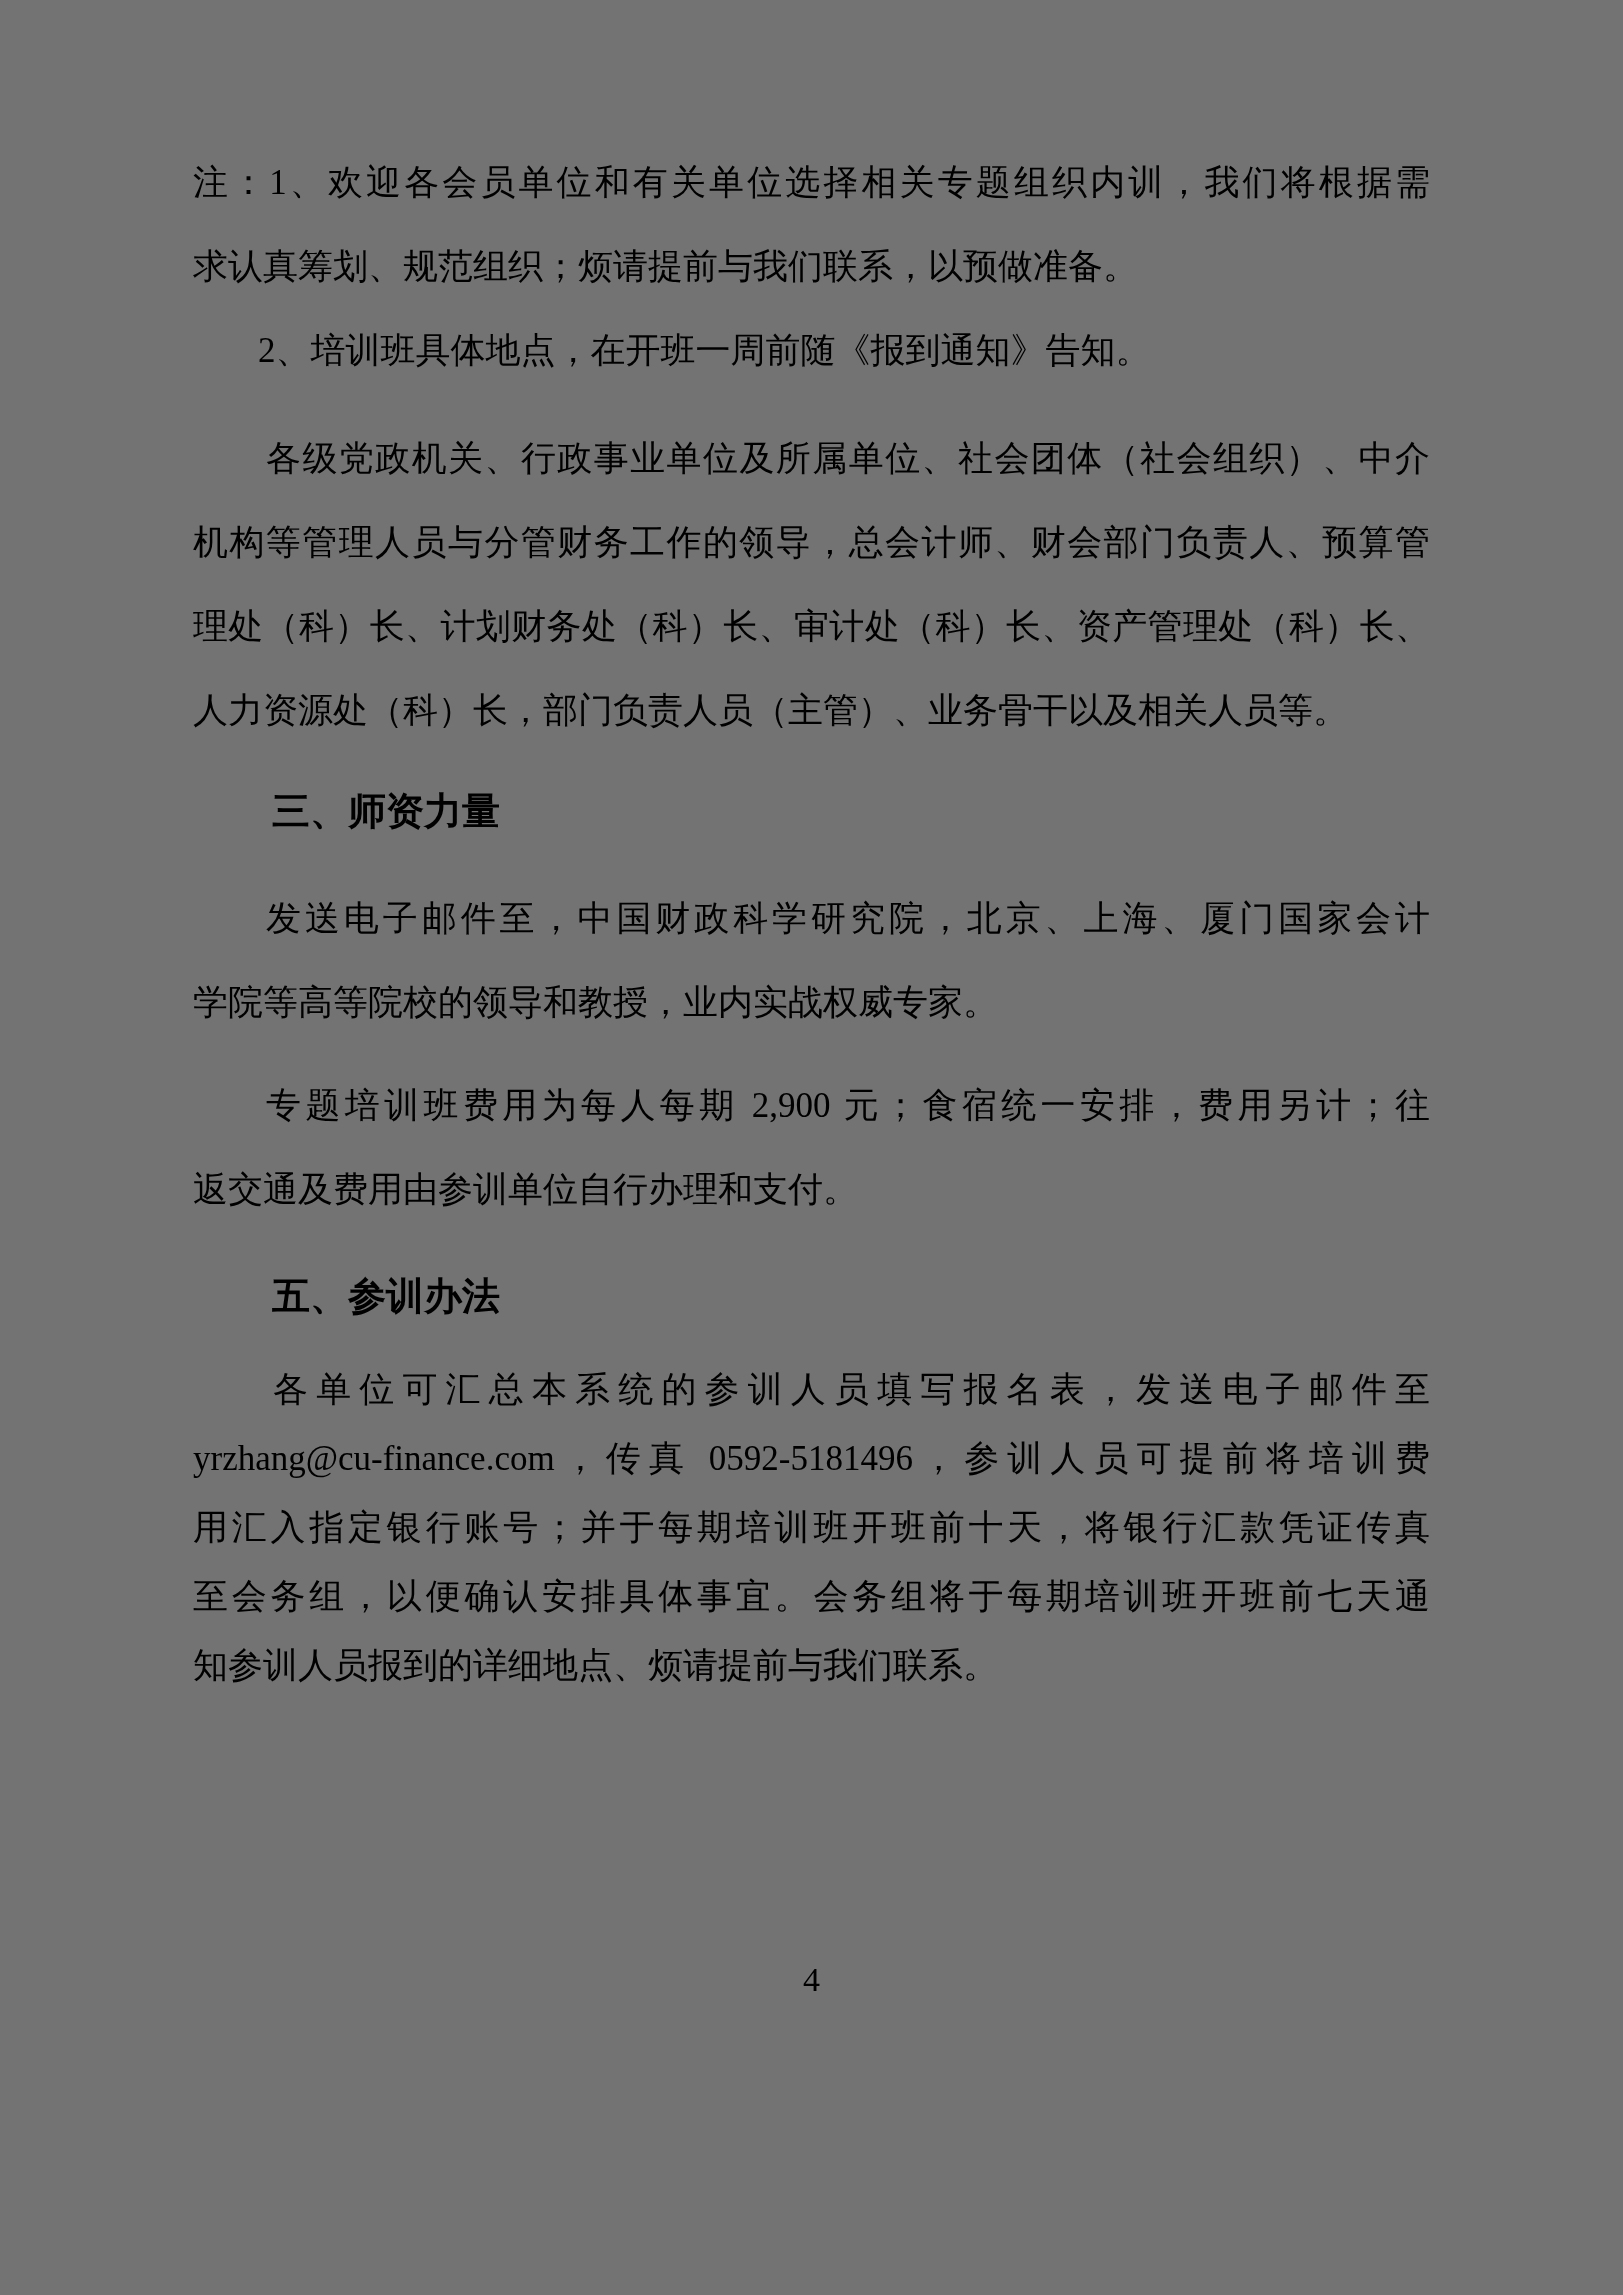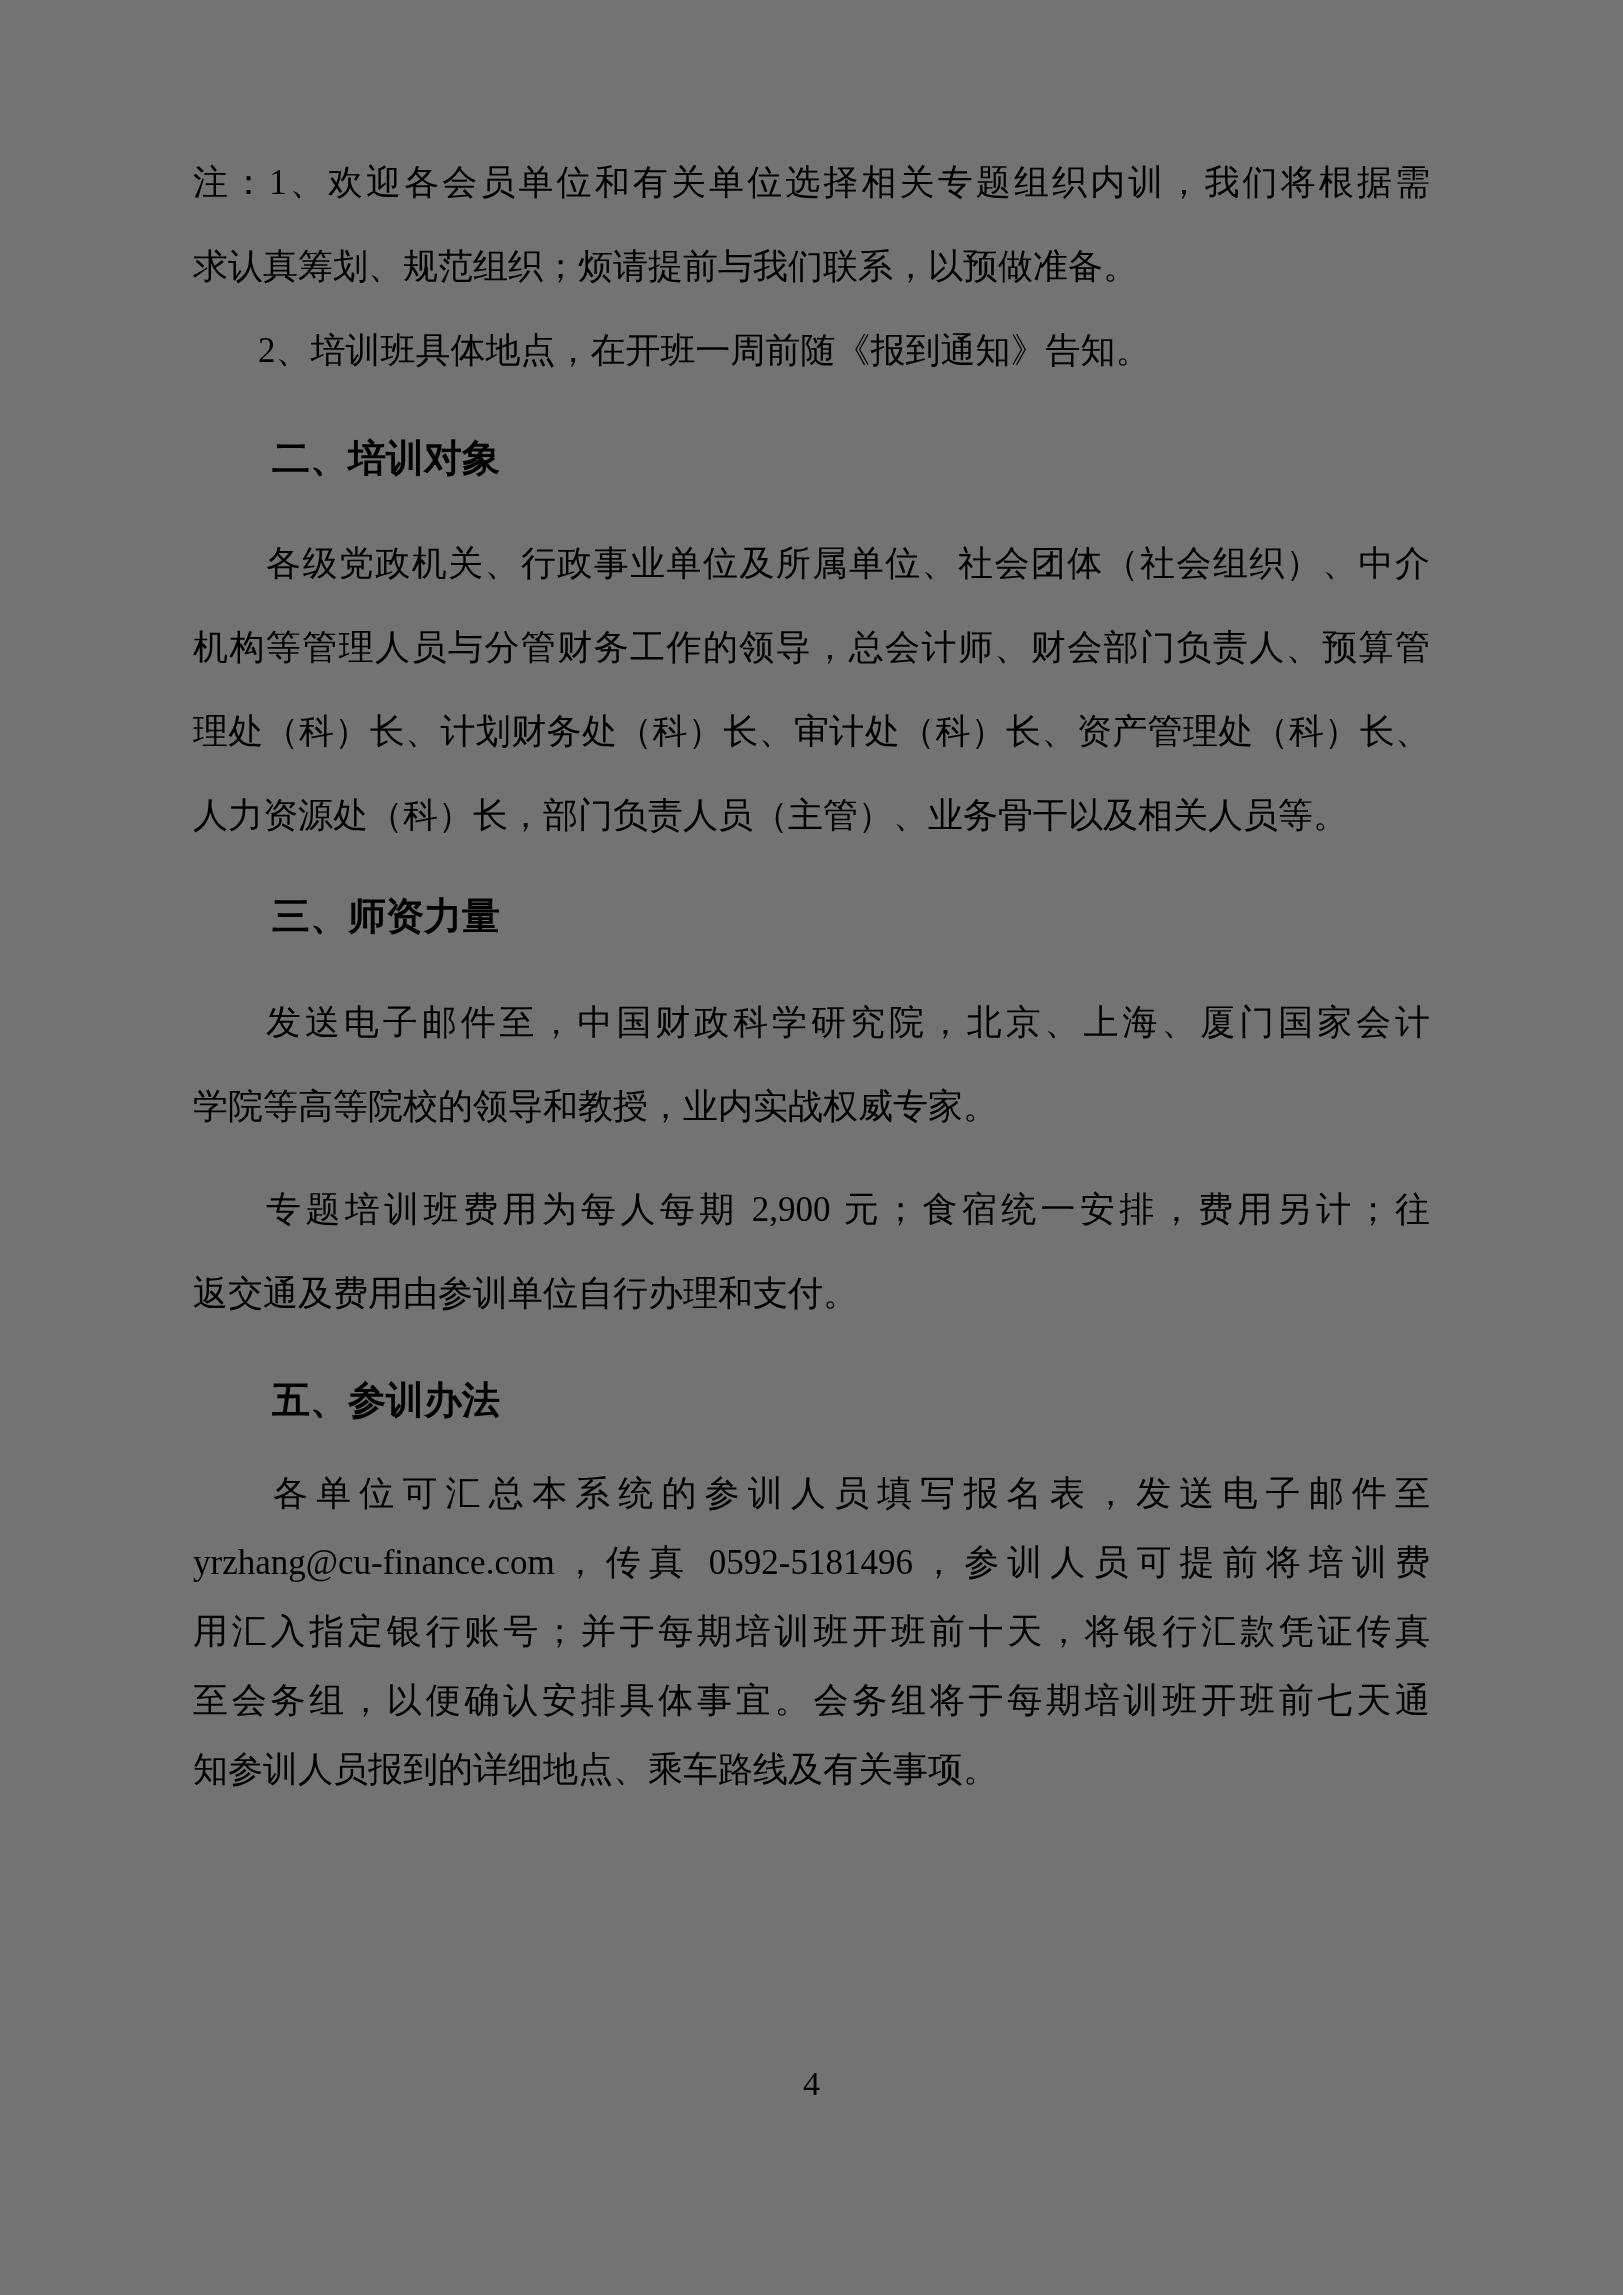--- a/index.html
+++ b/index.html
@@ -75,21 +75,20 @@
 
     <div>
       <div class="ln j">注：1、欢迎各会员单位和有关单位选择相关专题组织内训，我们将根据需</div>
       <div class="ln">求认真筹划、规范组织；烦请提前与我们联系，以预做准备。</div>
     </div>
 
     <div>
       <div class="ln ind-num">2、培训班具体地点，在开班一周前随《报到通知》告知。</div>
     </div>
 
-    <div class="heading mt-39">二、培训对象</div>
 
     <div class="mt-37">
       <div class="ln j ind">各级党政机关、行政事业单位及所属单位、社会团体（社会组织）、中介</div>
       <div class="ln j">机构等管理人员与分管财务工作的领导，总会计师、财会部门负责人、预算管</div>
       <div class="ln j">理处（科）长、计划财务处（科）长、审计处（科）长、资产管理处（科）长、</div>
       <div class="ln">人力资源处（科）长，部门负责人员（主管）、业务骨干以及相关人员等。</div>
     </div>
 
     <div class="heading mt-29">三、师资力量</div>
 
@@ -104,20 +103,20 @@
       <div class="ln">返交通及费用由参训单位自行办理和支付。</div>
     </div>
 
     <div class="heading mt-38">五、参训办法</div>
 
     <div class="mt-29">
       <div class="ln t j ind-w">各单位可汇总本系统的参训人员填写报名表，发送电子邮件至</div>
       <div class="ln t j">yrzhang@cu-finance.com，传真 0592-5181496，参训人员可提前将培训费</div>
       <div class="ln t j">用汇入指定银行账号；并于每期培训班开班前十天，将银行汇款凭证传真</div>
       <div class="ln t j">至会务组，以便确认安排具体事宜。会务组将于每期培训班开班前七天通</div>
-      <div class="ln t">知参训人员报到的详细地点、乘车路线及有关事项。</div>
+      <div class="ln t">知参训人员报到的详细地点、烦请提前与我们联系。</div>
     </div>
 
     <div class="page-number">4</div>
 
   </div>
 </div>
 
 
 </body></html>

